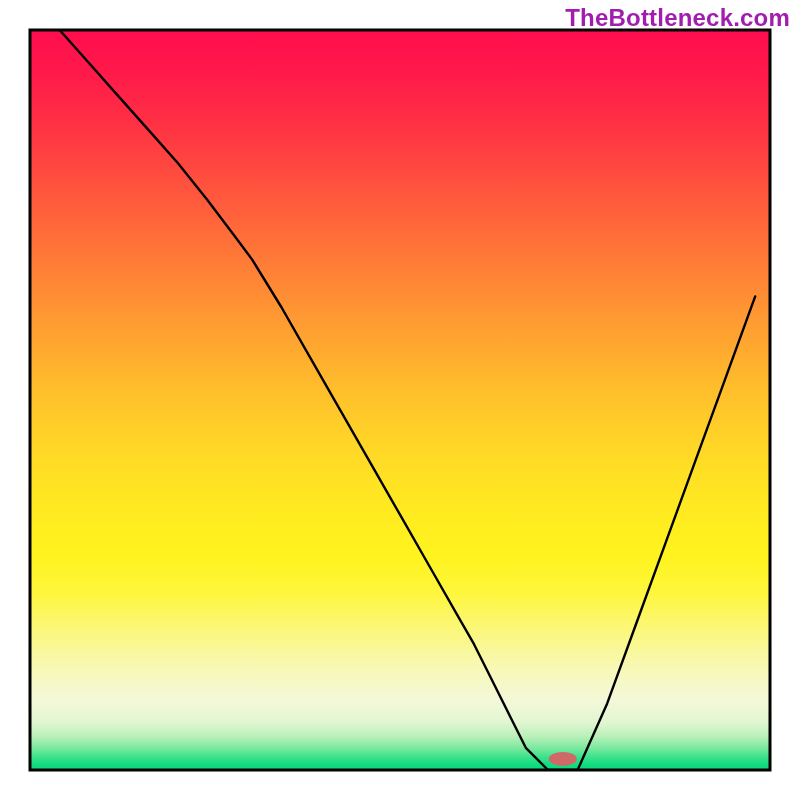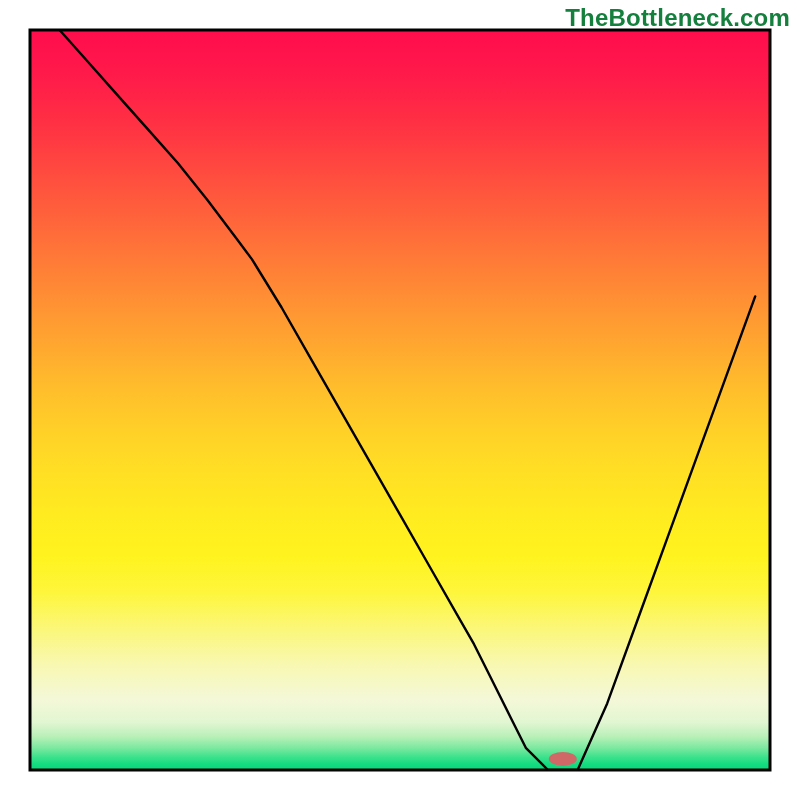--- a/index.html
+++ b/index.html
@@ -14,21 +14,21 @@
     position: relative;
     width: 800px;
     height: 800px;
   }
   .watermark {
     position: absolute;
     top: 4px;
     right: 10px;
     font-size: 24px;
     font-weight: bold;
-    color: #15803d;
+    color: #a21caf;
     letter-spacing: 0.2px;
     user-select: none;
   }
   svg {
     display: block;
   }
 </style>
 </head>
 <body>
 

